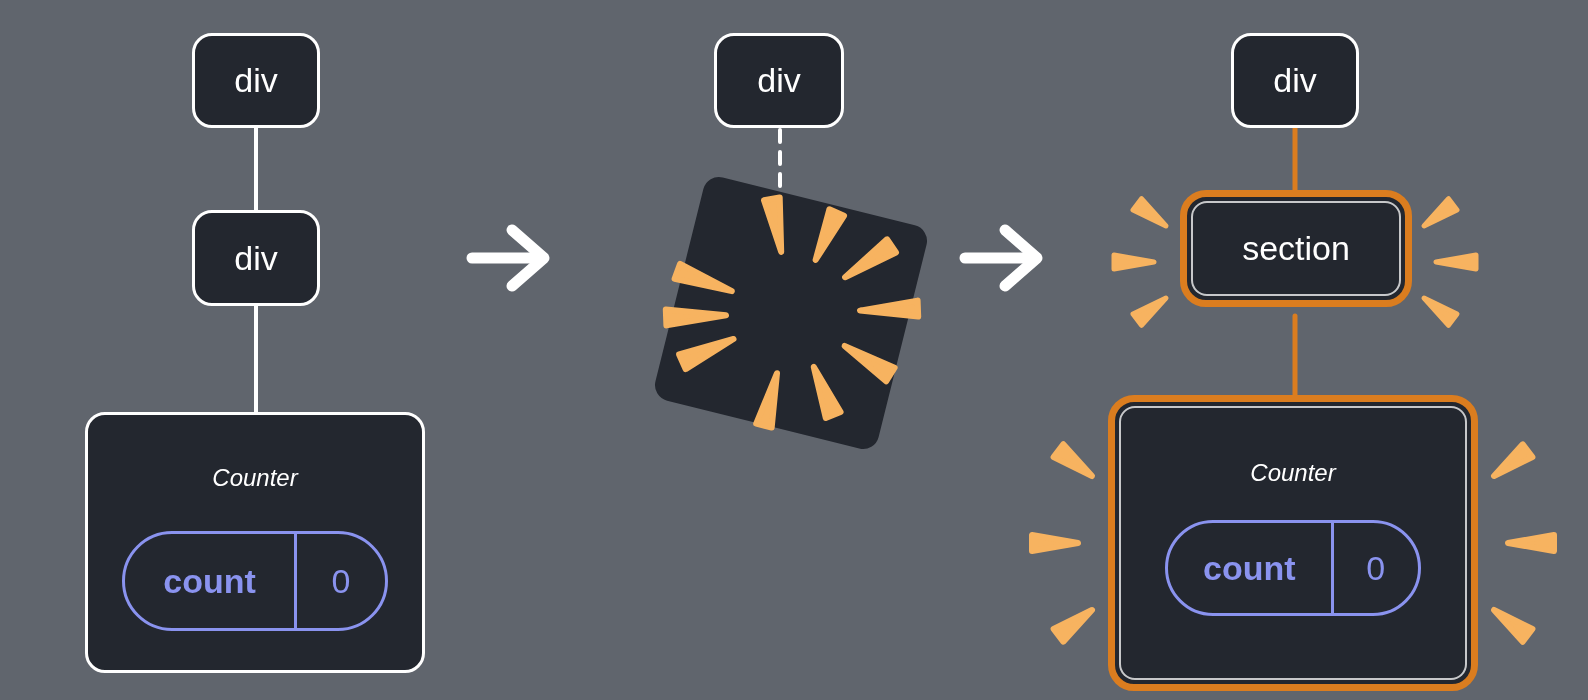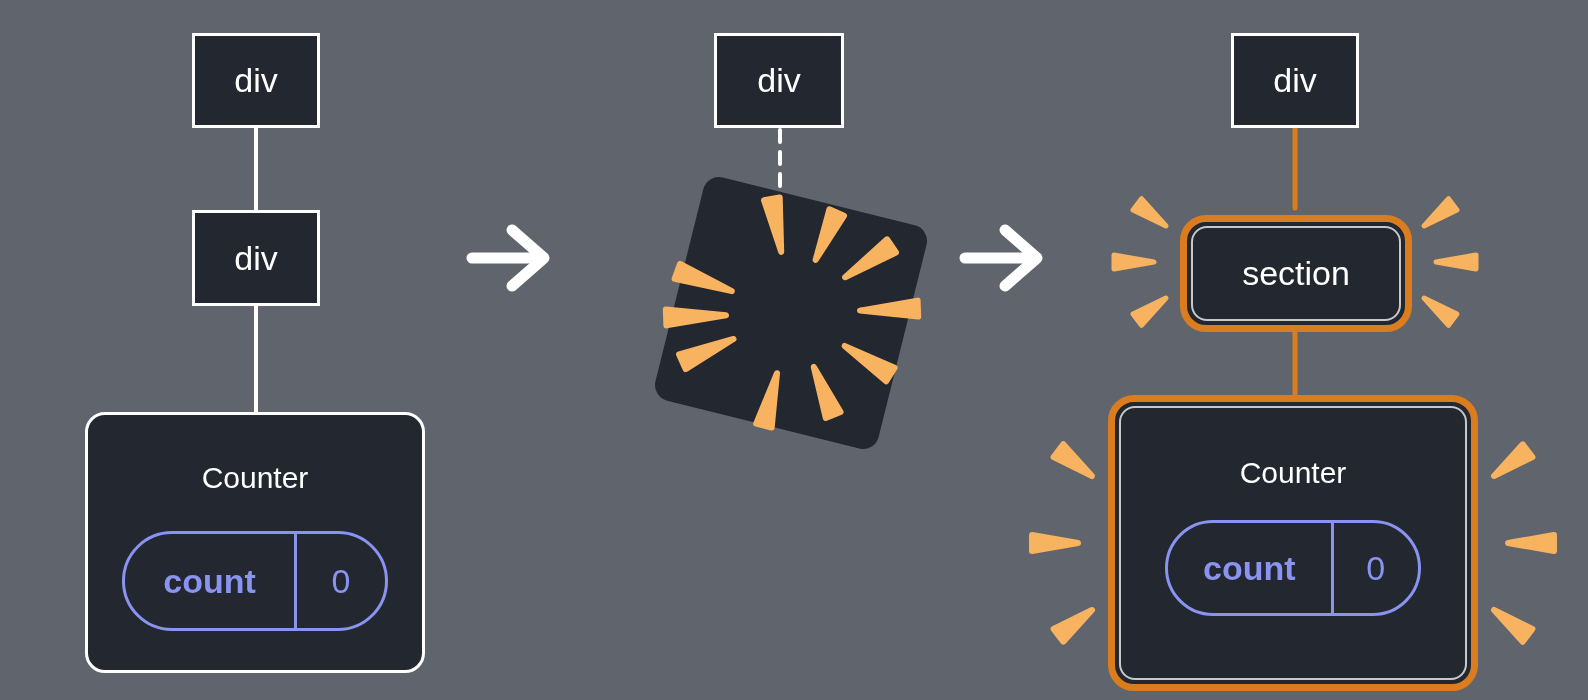--- a/index.html
+++ b/index.html
@@ -24,38 +24,39 @@
   }
   #svg-under { z-index: 0; }
   .node, .hl, #poof-square { z-index: 1; }
   #svg-over { z-index: 2; }
 
   .node {
     position: absolute;
     box-sizing: border-box;
     background: var(--node-fill, #23272F);
     border: 3px solid var(--node-border, #FFFFFF);
-    border-radius: 0;
+    border-radius: 20px;
     display: flex;
     align-items: center;
     justify-content: center;
     color: var(--text, #FFFFFF);
     font-size: 34px;
   }
   .node.comp {
     flex-direction: column;
     justify-content: flex-start;
     border-radius: 20px;
     padding-top: 42px;
     gap: 32px;
   }
   .comp-title {
     color: var(--text, #FFFFFF);
-    font-size: 30px;
+    font-size: 24px;
     line-height: 42px;
+    font-style: italic;
   }
   .pill {
     box-sizing: border-box;
     border: 3px solid var(--state-purple, #8A93EF);
     border-radius: 60px;
     color: var(--state-purple, #8A93EF);
     display: flex;
     font-size: 34px;
     overflow: hidden;
     flex: 0 0 auto;
@@ -139,21 +140,21 @@
   </div>
 
   <div class="node" id="d-root" style="left:714px; top:33px; width:130px; height:95px;">
     <span>div</span>
   </div>
   <div id="poof-square"></div>
 
   <div class="node" id="a-root" style="left:1231px; top:33px; width:128px; height:95px;">
     <span>div</span>
   </div>
-  <div class="hl" id="a-section" style="left:1180px; top:215px; width:232px; height:117px;">
+  <div class="hl" id="a-section" style="left:1180px; top:190px; width:232px; height:117px;">
     <div class="hl-inner">
       <span>section</span>
     </div>
   </div>
   <div class="hl" id="a-counter" style="left:1108px; top:395px; width:370px; height:296px;">
     <div class="hl-inner col">
       <div class="comp-title">Counter</div>
       <div class="pill" style="width:256px; height:96px;">
         <div class="key">count</div>
         <div class="val">0</div>

